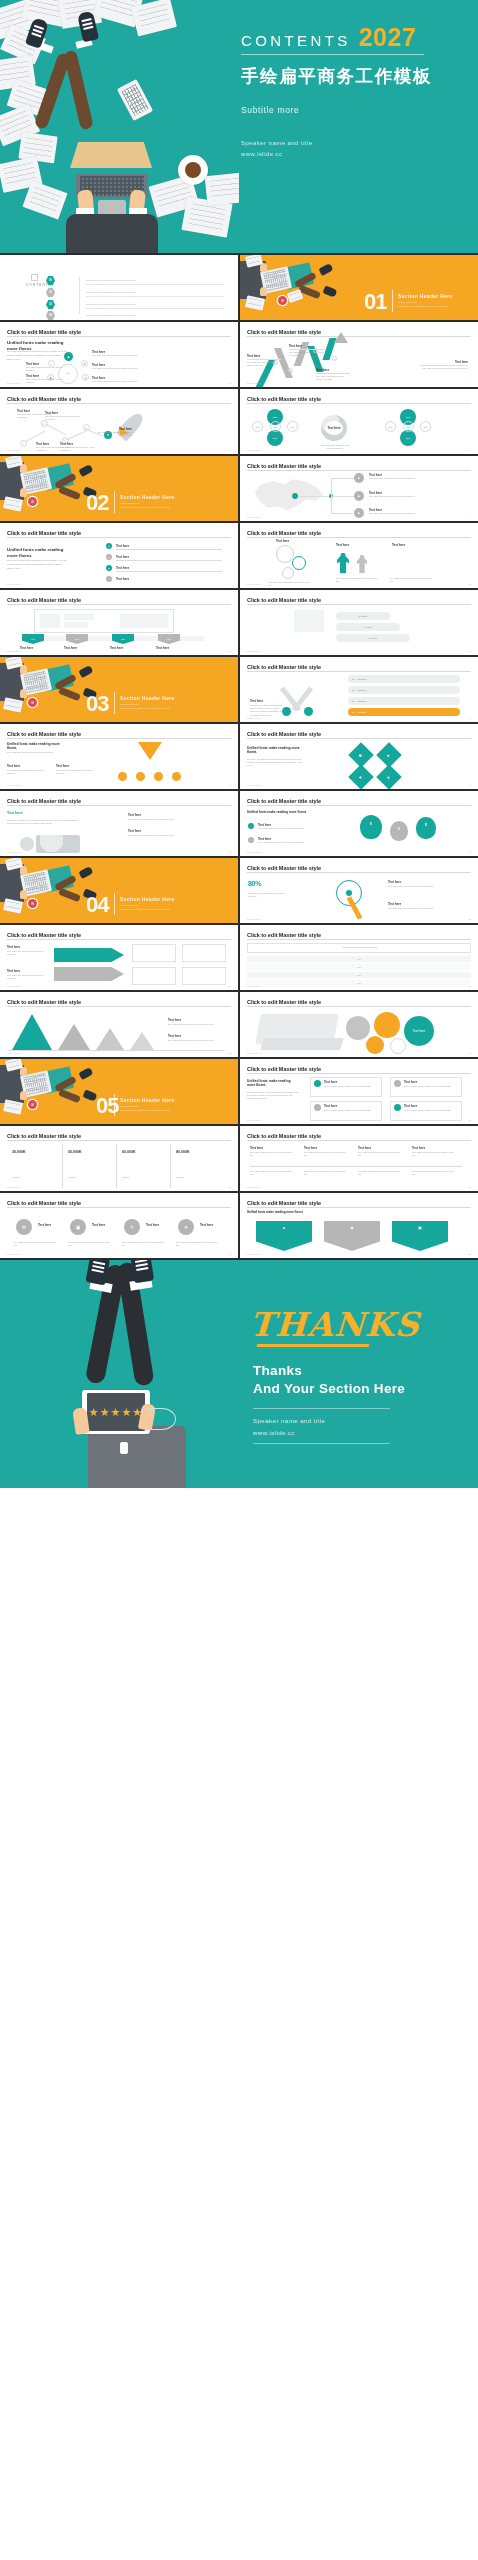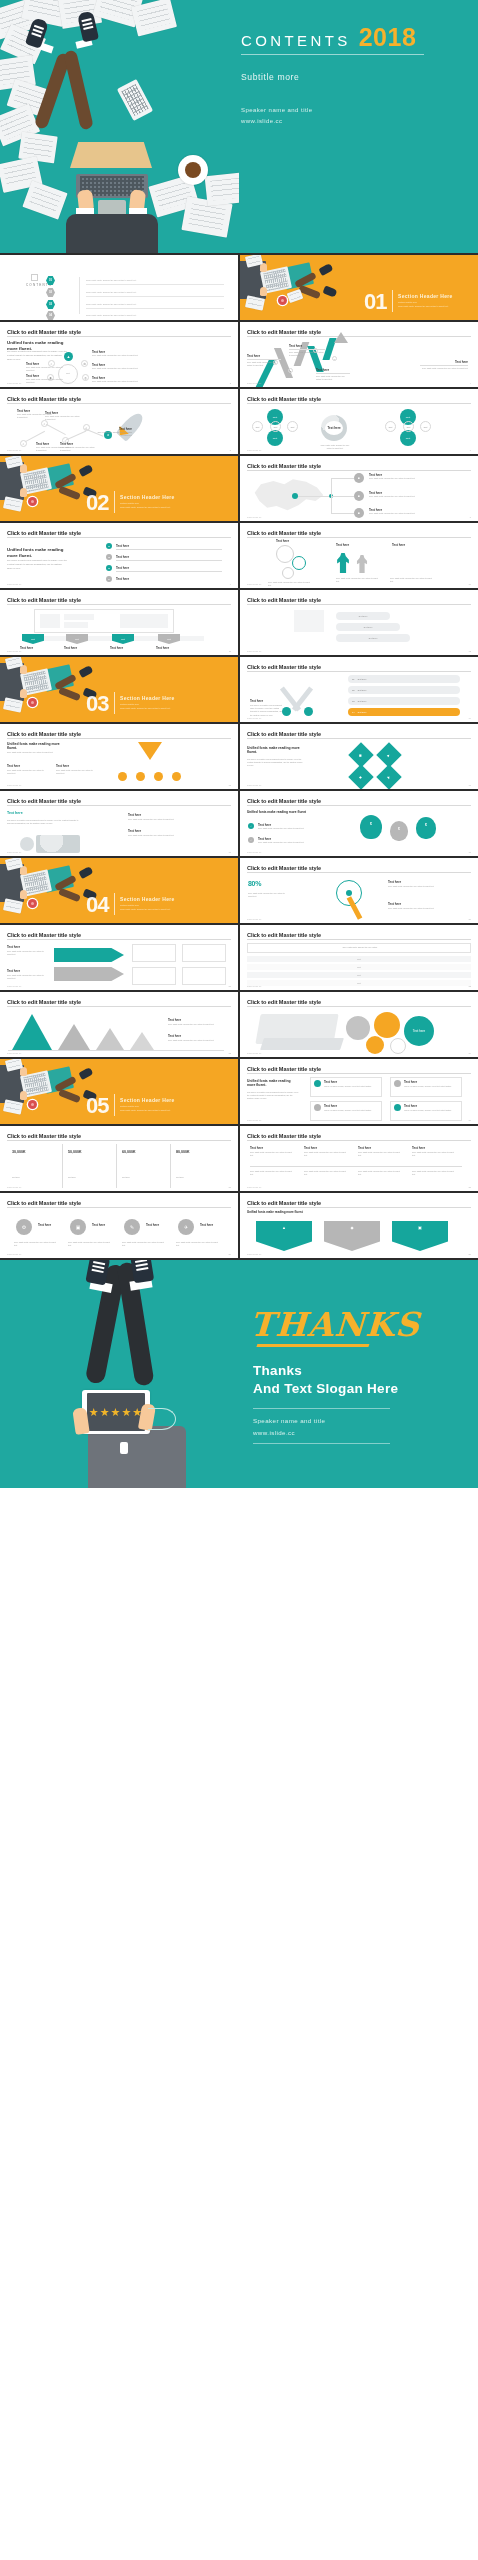--- a/index.html
+++ b/index.html
@@ -195,23 +195,24 @@
       <div class="paper" style="left:206px;top:174px;width:42px;height:30px;transform:rotate(-6deg)"></div>
     </div>
 
     <div class="cup" style="left:178px;top:155px;width:30px;height:30px">
         <i></i>
       </div>
 
     <div class="hero-text">
       <div class="kicker">
         <span class="b">CONTENTS</span>
-        <span class="y">2018</span>
+        <span class="y">2027</span>
       </div>
       <div class="kicker-rule"></div>
+      <div class="cn">手绘扁平商务工作模板</div>
       <div class="subtitle">Subtitle more</div>
       <div class="speaker">
         <div>Speaker name and title</div>
         <div>www.islide.cc</div>
       </div>
     </div>
   </div>
 
   <div class="grid">
 
@@ -776,21 +777,21 @@
         <div class="leg" style="left:62px;top:14px;width:7px;height:22px;transform:rotate(62deg)"></div>
         <div class="leg" style="left:66px;top:26px;width:7px;height:22px;transform:rotate(112deg)"></div>
         <div class="shoe" style="left:82px;top:8px;width:8px;height:13px;transform:rotate(62deg)"></div>
         <div class="shoe" style="left:86px;top:30px;width:8px;height:13px;transform:rotate(112deg)"></div>
         <div class="paper" style="left:6px;top:0px;width:16px;height:11px;transform:rotate(-14deg)"></div>
         <div class="paper" style="left:4px;top:42px;width:18px;height:12px;transform:rotate(12deg)"></div>
         <div class="mug" style="left:28px;top:41px;width:9px;height:9px">
             <i></i>
           </div>
       </div>
-      <div class="sec-num" style="left:86px;top:36px">05</div>
+      <div class="sec-num" style="left:96px;top:36px">05</div>
       <div class="sec-bar" style="left:114px;top:35px;height:22px"></div>
       <div class="sec-t" style="left:120px;top:38px">Section Header Here</div>
       <div class="sec-s" style="left:120px;top:45px">
         <div>Section subtitle here</div>
         <div>Copy paste fonts. Choose the only option to insert text.</div>
       </div>
     </div>
 
     <div class="slide">
       <div class="s-title">Click to edit Master title style</div>
@@ -914,21 +915,21 @@
       <div class="hand" style="left:14px;top:148px;width:14px;height:26px;transform:rotate(-8deg)"></div>
       <div class="hand" style="left:80px;top:144px;width:14px;height:26px;transform:rotate(10deg)"></div>
       <div style="position:absolute;left:88px;top:148px;width:28px;height:22px;border:1.2px solid #bfe8e3;border-radius:0 50% 50% 0;border-left:none"></div>
       <div style="position:absolute;left:60px;top:182px;width:8px;height:12px;background:#fff;border-radius:2px"></div>
     </div>
     <div class="th-text">
       <div class="th-script">THANKS</div>
       <div class="th-script-underline"></div>
       <div class="th-h">
         <div>Thanks</div>
-        <div>And Text Slogan Here</div>
+        <div>And Your Section Here</div>
       </div>
       <div class="th-rule"></div>
       <div class="th-meta">
         <div>Speaker name and title</div>
         <div>www.islide.cc</div>
       </div>
       <div class="th-rule" style="margin-top:4px"></div>
     </div>
   </div>
 

